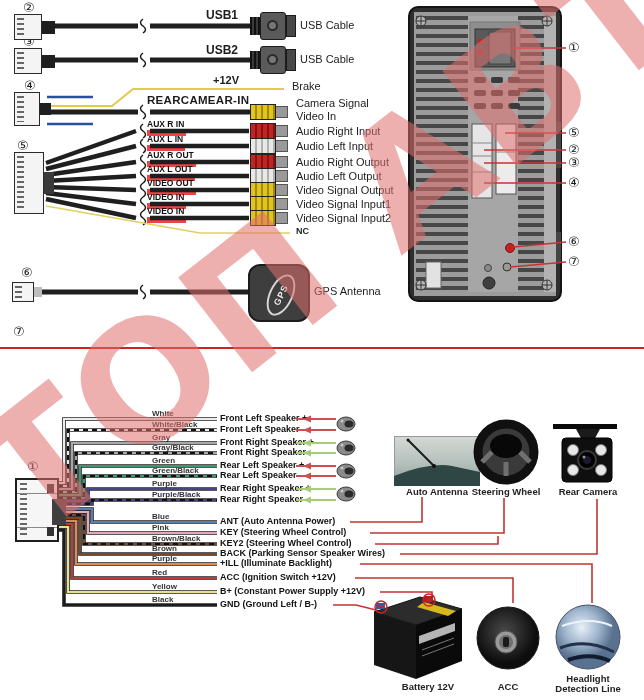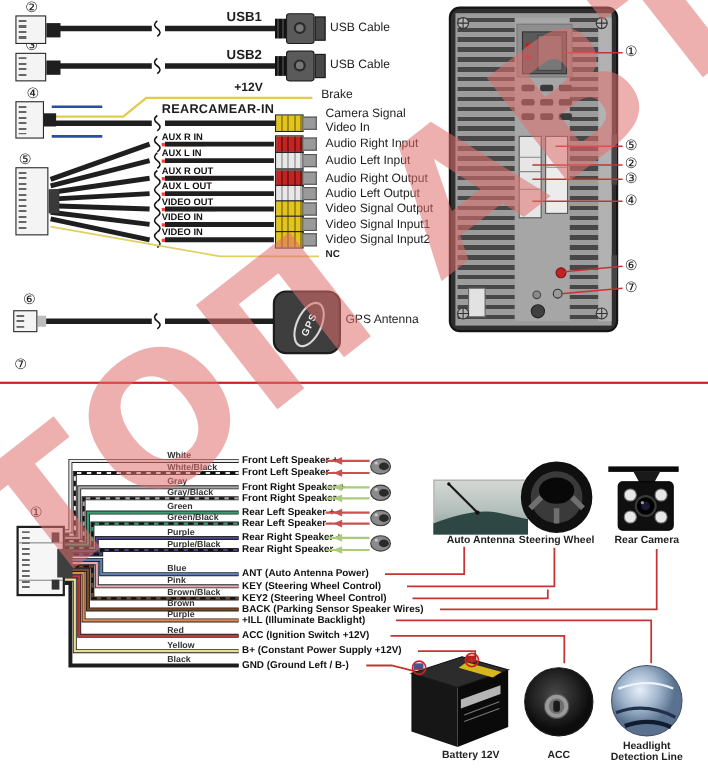--- a/index.html
+++ b/index.html
@@ -3,21 +3,21 @@
 <meta charset="utf-8">
 <style>
   html,body{margin:0;padding:0;background:#fff}
   #stage{position:relative;width:644px;height:700px;background:#fff;overflow:hidden;
          font-family:"Liberation Sans",sans-serif}
   .abs{position:absolute}
   .lbl{position:absolute;color:#1d1d1d;font:11px "Liberation Sans",sans-serif;white-space:nowrap}
   .b{font-weight:bold}
   .num{position:absolute;font:13px "DejaVu Sans",sans-serif;color:#1a1a1a;line-height:13px}
   .tag{position:absolute;font:bold 8.5px "Liberation Sans",sans-serif;color:#111;
-       border-bottom:3px solid #ef4444;padding:0 2px 1px 0;white-space:nowrap;display:inline-block}
+       border-bottom:6px solid #ef4444;padding:0 2px 1px 0;white-space:nowrap;display:inline-block}
   .cname{position:absolute;font:600 8px "Liberation Sans",sans-serif;color:#333;white-space:nowrap}
   .func{position:absolute;font:bold 9px "Liberation Sans",sans-serif;color:#111;white-space:nowrap}
   .cap{position:absolute;font:bold 9.5px "Liberation Sans",sans-serif;color:#222;text-align:center;line-height:1.1}
   
   .molex{position:absolute;display:flex;align-items:center;z-index:3}
   .mbody{background:#f4f4f4;border:1.5px solid #2a2a2a;position:relative}
   .pins{position:absolute;left:2px;top:3px;bottom:3px;width:7px;
         background:repeating-linear-gradient(180deg,#666 0 2px,rgba(0,0,0,0) 2px 5px)}
   .mtab{background:#1f1f1f}
   

